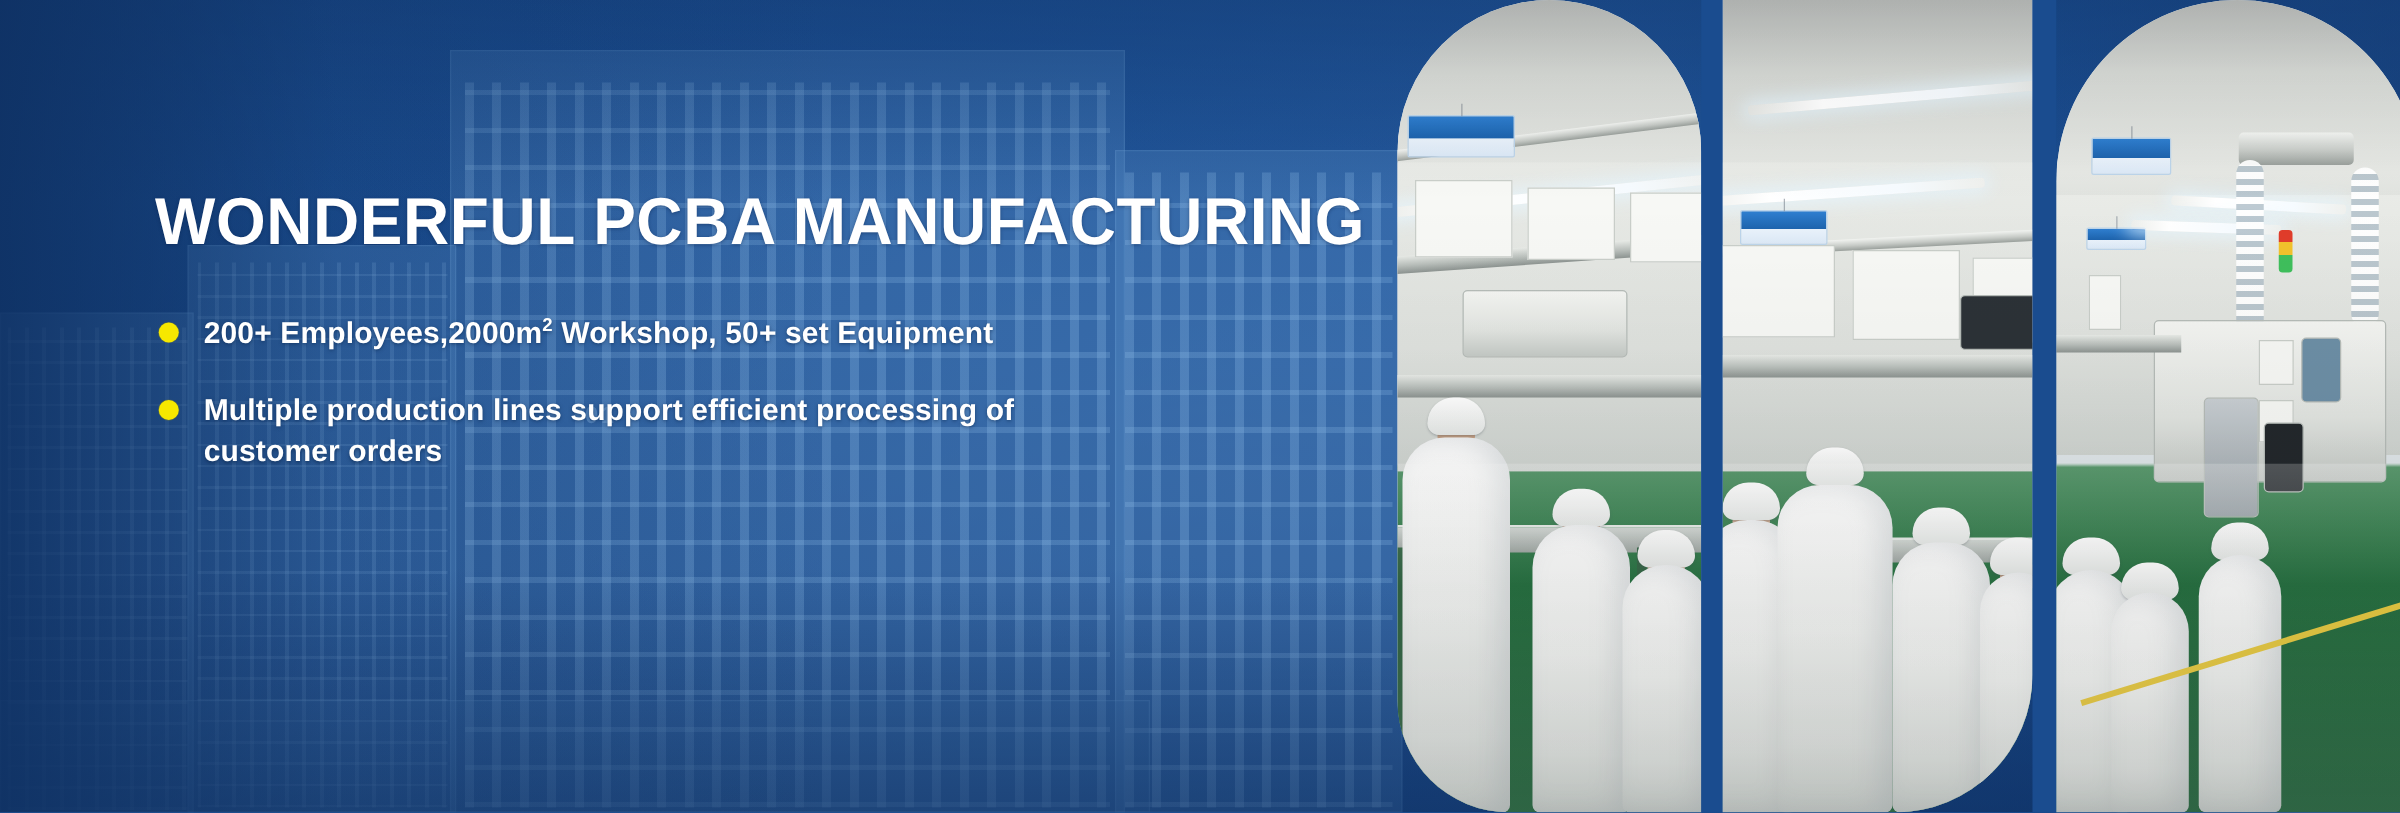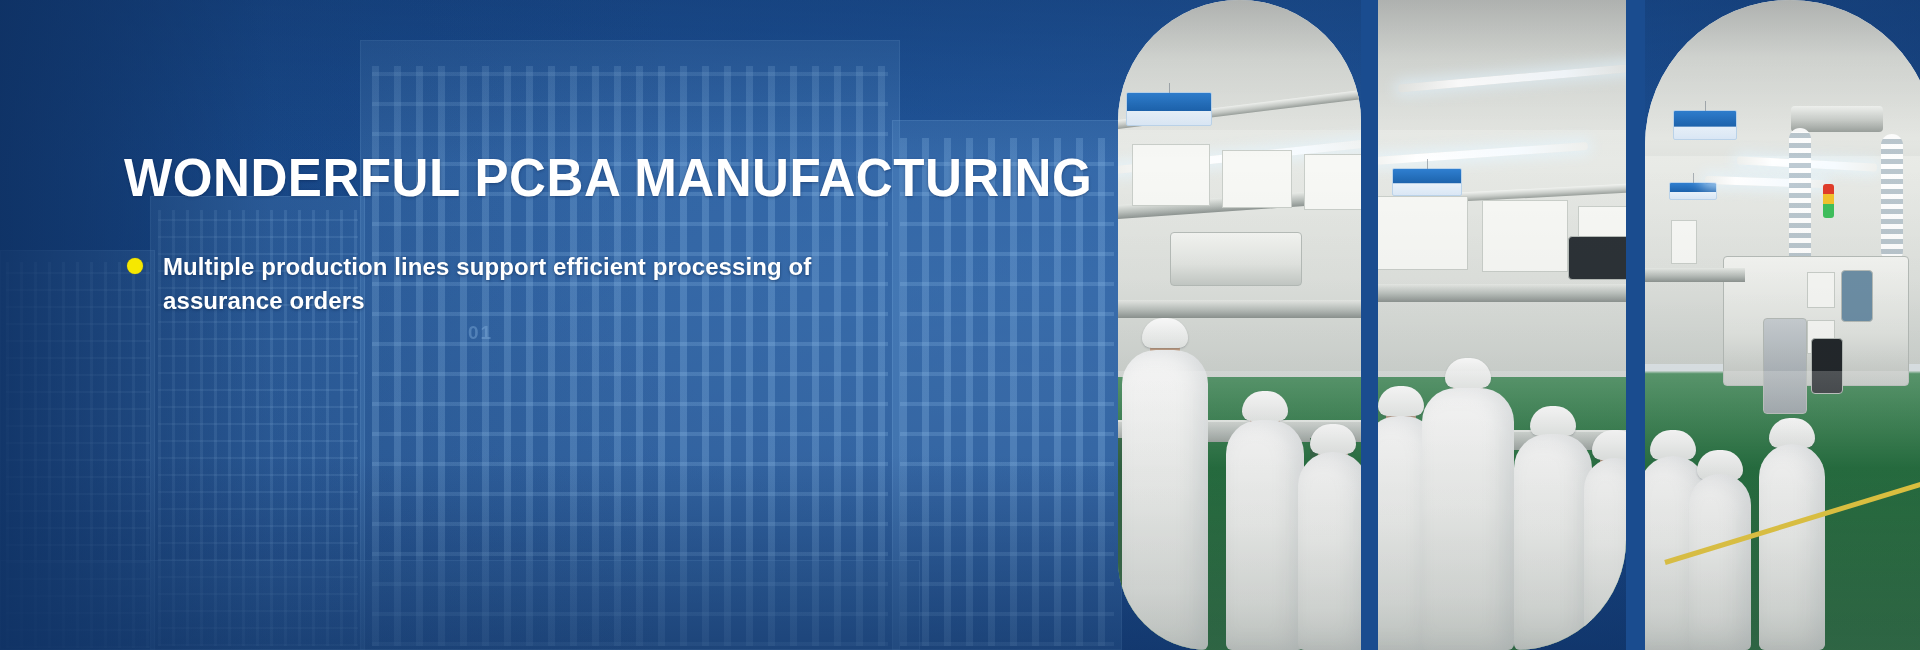--- a/index.html
+++ b/index.html
@@ -396,23 +396,27 @@
     <div class="panel-gap" style="left:1361px; width:17px;"></div>
     <div class="panel-gap" style="left:1626px; width:19px;"></div>
   </div>
 
   <div class="content">
 
     <h1 class="headline">WONDERFUL PCBA MANUFACTURING</h1>
 
     <ul class="bullets" style="list-style:none;">
 
-
       <li class="bullet-row">
         <span class="bullet-dot"></span>
-        <span class="bullet-text">Multiple production lines support efficient processing of assurance orders</span>
+        <span class="bullet-text"><span>200+ Employees,2000m</span><sup>2</sup><span> Workshop, 50+ set Equipment</span></span>
+      </li>
+
+      <li class="bullet-row">
+        <span class="bullet-dot"></span>
+        <span class="bullet-text">Multiple production lines support efficient processing of customer orders</span>
       </li>
 
 
     </ul>
   </div>
 
 </div>
 
 </body></html>

